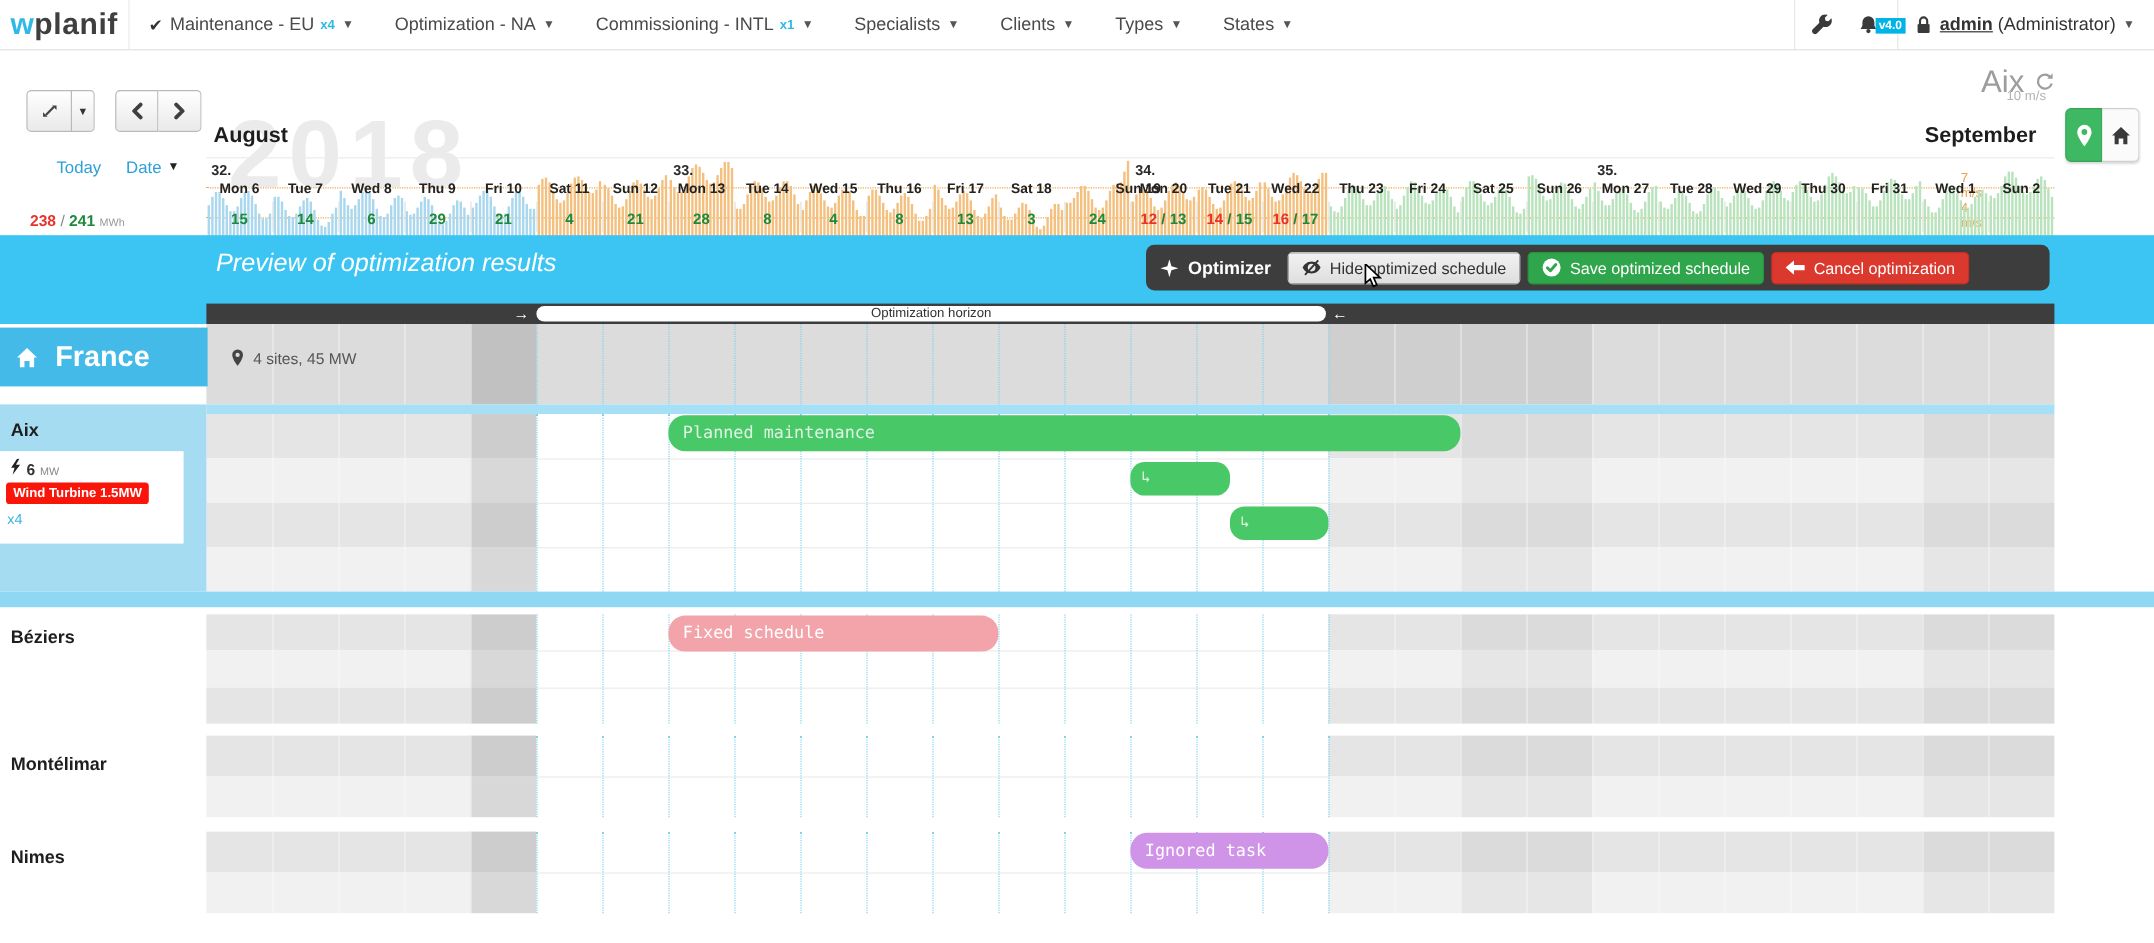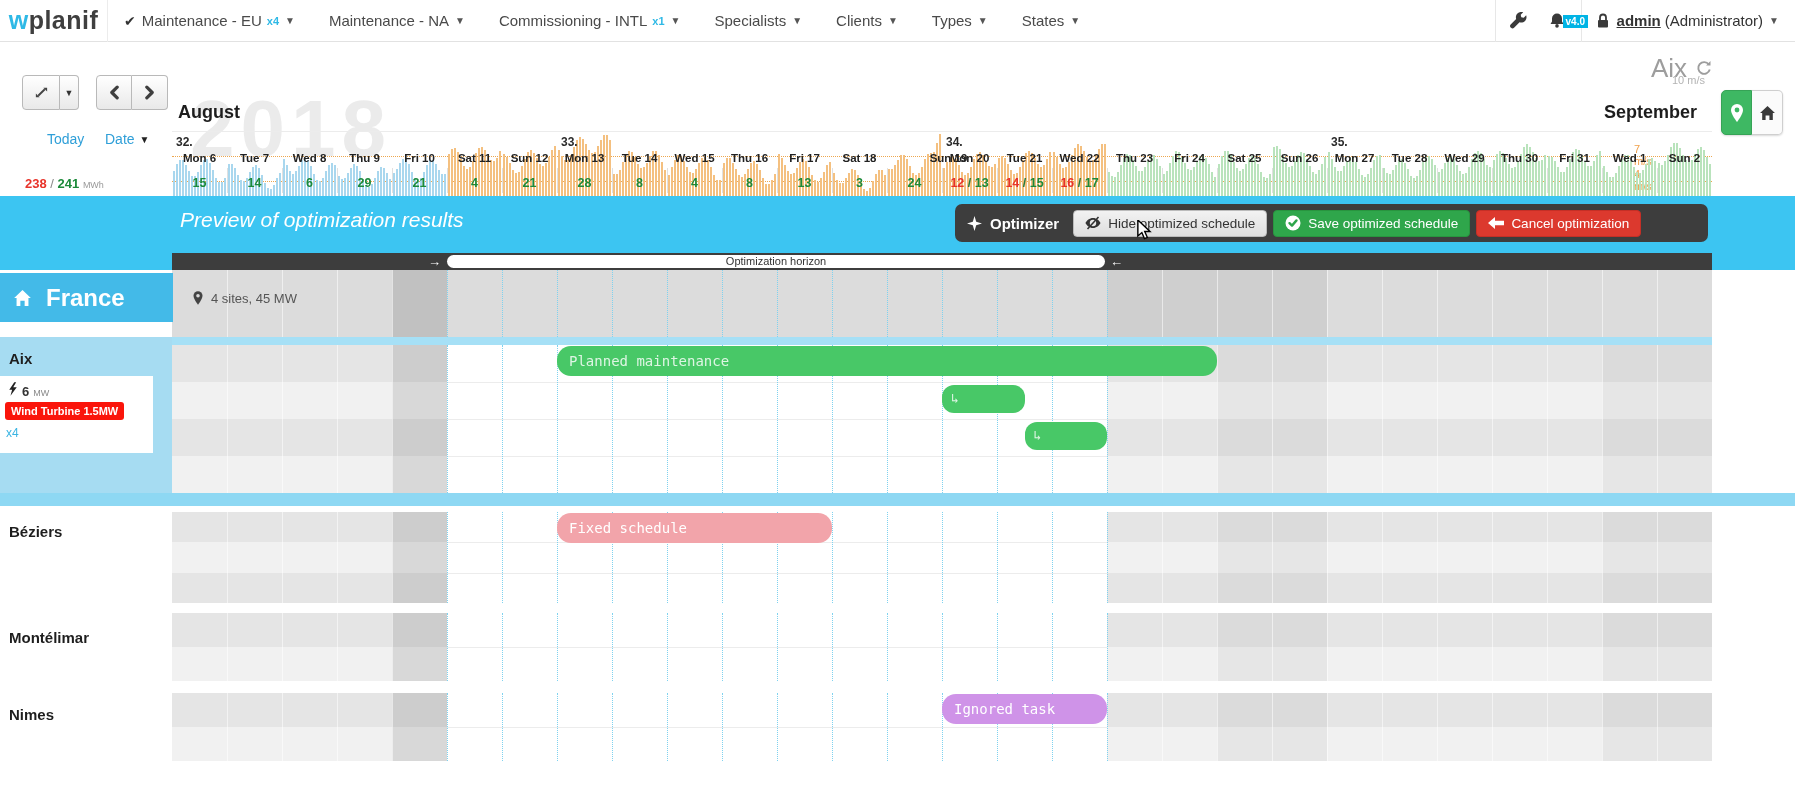--- a/index.html
+++ b/index.html
@@ -120,21 +120,21 @@
         <span class="lr">planif</span>
     </div>
     <nav id="menus">
         <span class="menu-item">
           <span class="chk">✔</span>
           <span>Maintenance - EU</span>
           <span class="mbadge">x4</span>
           <span class="caret">▼</span>
         </span>
         <span class="menu-item">
-          <span>Maintenance - NA</span>
+          <span>Optimization - NA</span>
           <span class="caret">▼</span>
         </span>
         <span class="menu-item">
           <span>Commissioning - INTL</span>
           <span class="mbadge">x1</span>
           <span class="caret">▼</span>
         </span>
         <span class="menu-item">
           <span>Specialists</span>
           <span class="caret">▼</span>

